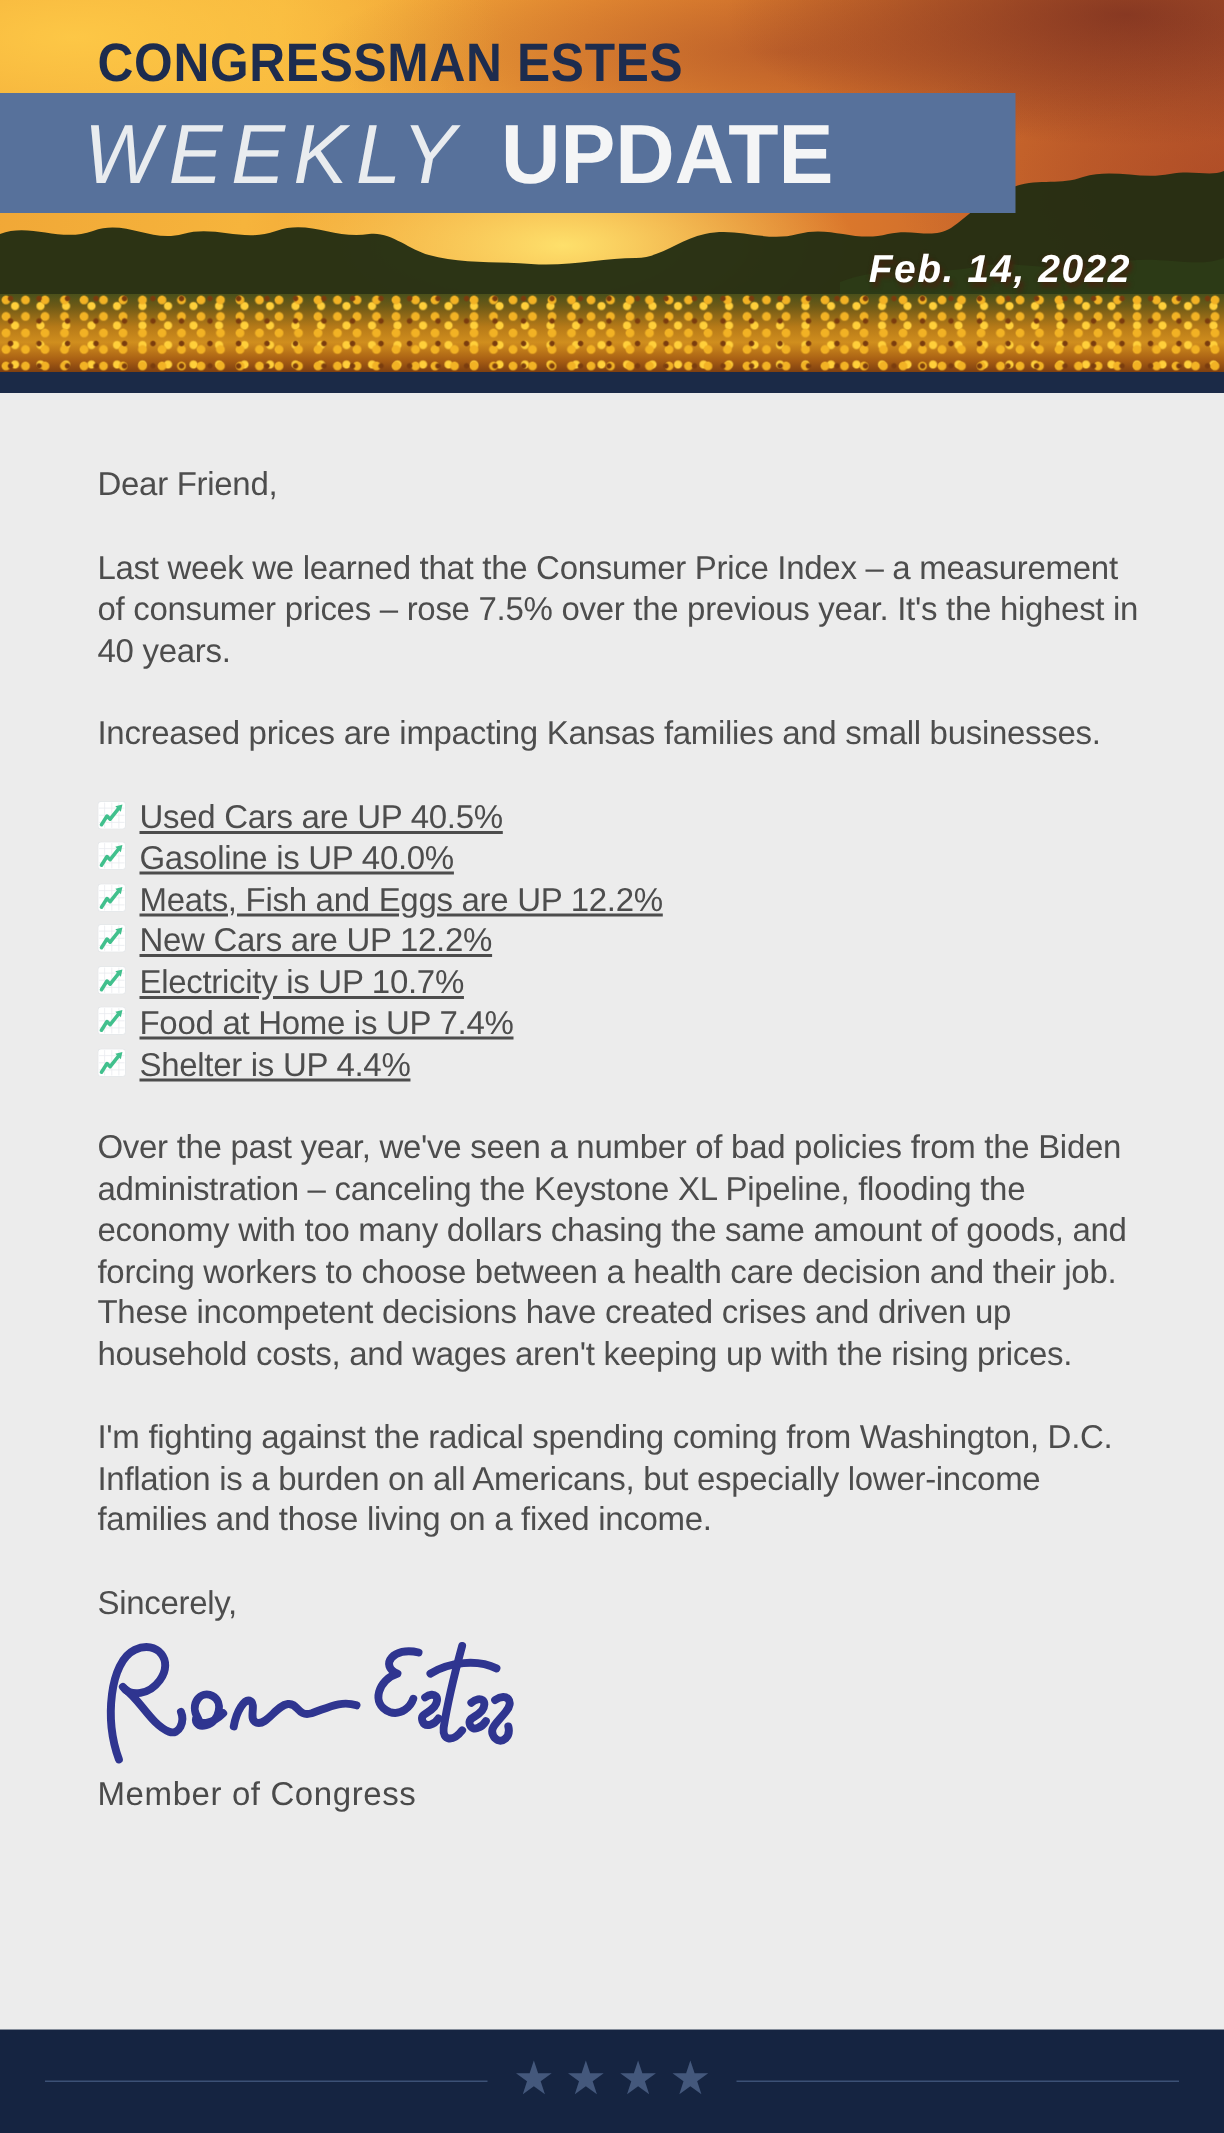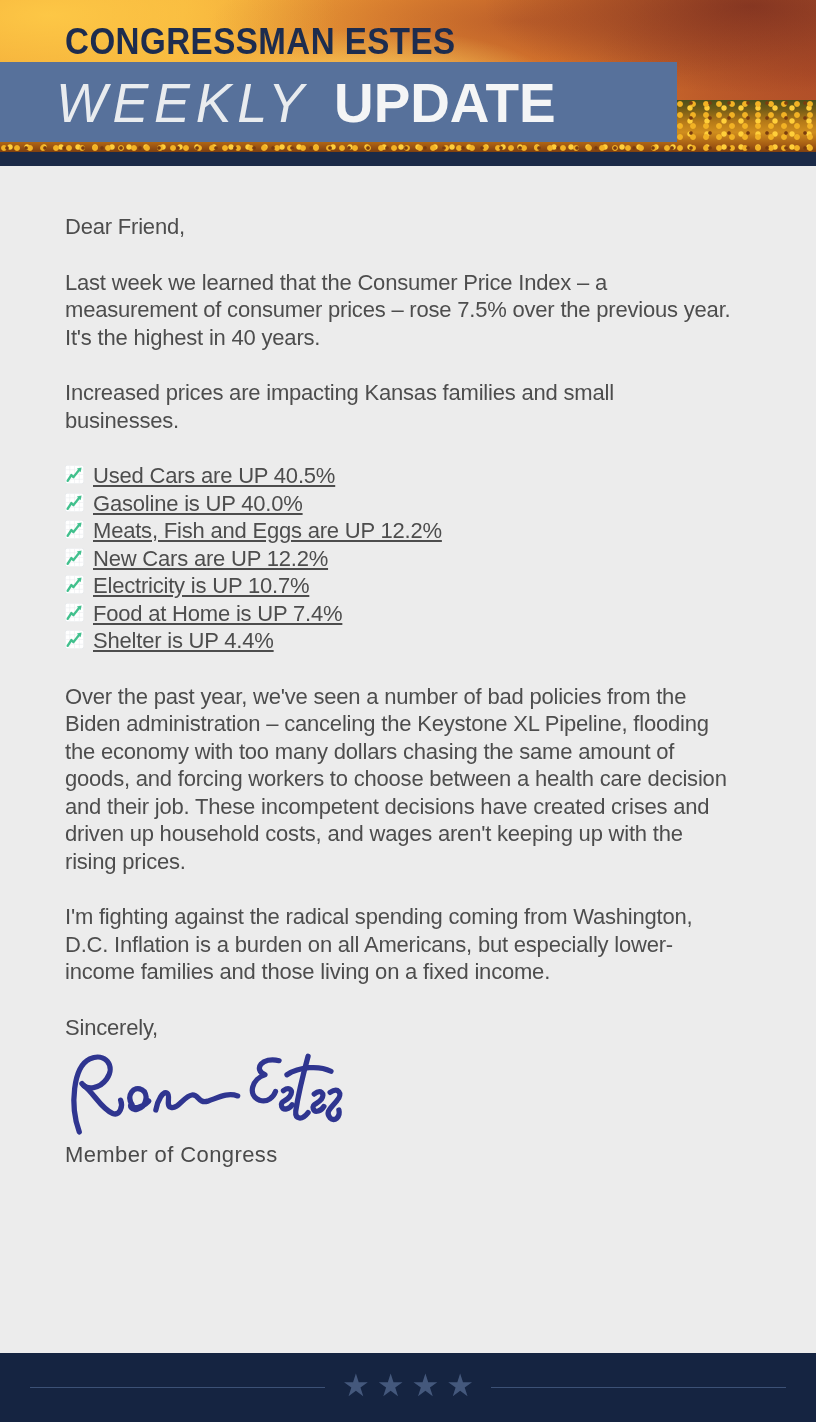--- a/index.html
+++ b/index.html
@@ -7,21 +7,21 @@
   .page {
     width: 816px; height: 1422px;
     display: flex; flex-direction: column;
     font-family: "Liberation Sans", sans-serif;
     overflow: hidden; position: relative;
     margin: 0 auto;
   }
 
   
   .hero {
-    position: relative; height: 152px; flex: 0 0 auto; overflow: hidden;
+    position: relative; height: 248px; flex: 0 0 auto; overflow: hidden;
     background:
       radial-gradient(ellipse 300px 110px at 46% 66%, rgba(255,228,110,.95), rgba(255,228,110,0) 65%),
       radial-gradient(ellipse 430px 140px at 92% 4%, rgba(112,40,30,.70), rgba(112,40,30,0) 62%),
       radial-gradient(ellipse 520px 110px at 64% 14%, rgba(152,62,38,.48), rgba(152,62,38,0) 60%),
       radial-gradient(ellipse 480px 160px at 6% 10%, rgba(255,204,72,.85), rgba(255,204,72,0) 60%),
       radial-gradient(ellipse 360px 180px at 100% 48%, rgba(168,66,34,.55), rgba(168,66,34,0) 62%),
       linear-gradient(100deg, #f0a636 0%, #f6b43c 22%, #ec9232 46%, #db782c 68%, #c4642c 86%, #b85a2e 100%);
   }
   .trees { position: absolute; left: 0; top: 110px; width: 816px; height: 98px; }
   .field {
@@ -58,21 +58,21 @@
     font-size: 26px; font-weight: 700; font-style: italic;
     color: #ffffff; letter-spacing: 1px;
     text-shadow: 2px 3px 3px rgba(70,35,15,.85), -1px -1px 2px rgba(70,35,15,.35);
     white-space: nowrap;
   }
   .navy-strip { height: 14px; flex: 0 0 auto; background: #1b2a47; }
 
   
   .content {
     flex: 1 1 auto; background: #ececec; color: #4d4d4d;
-    padding: 47px 83px 0 65px;
+    padding: 47px 56px 0 65px;
     font-size: 22px; line-height: 27.5px; letter-spacing: -0.2px;
   }
   .content p { margin: 0 0 28px 0; }
   .stats { list-style: none; margin: 0 0 28px 0; padding: 0; }
   .stats li { display: flex; align-items: center; height: 27.5px; text-decoration: underline; }
   .ci { width: 19px; height: 19px; flex: 0 0 auto; margin-right: 9px; margin-top: -2px; }
   .signature { display: block; width: 290px; height: 88px; margin: 0 0 2px -4px; }
   .signoff { margin: 0; letter-spacing: 0.4px; color: #4a4a4a; }
   .closing { margin-bottom: 10px !important; }
 

